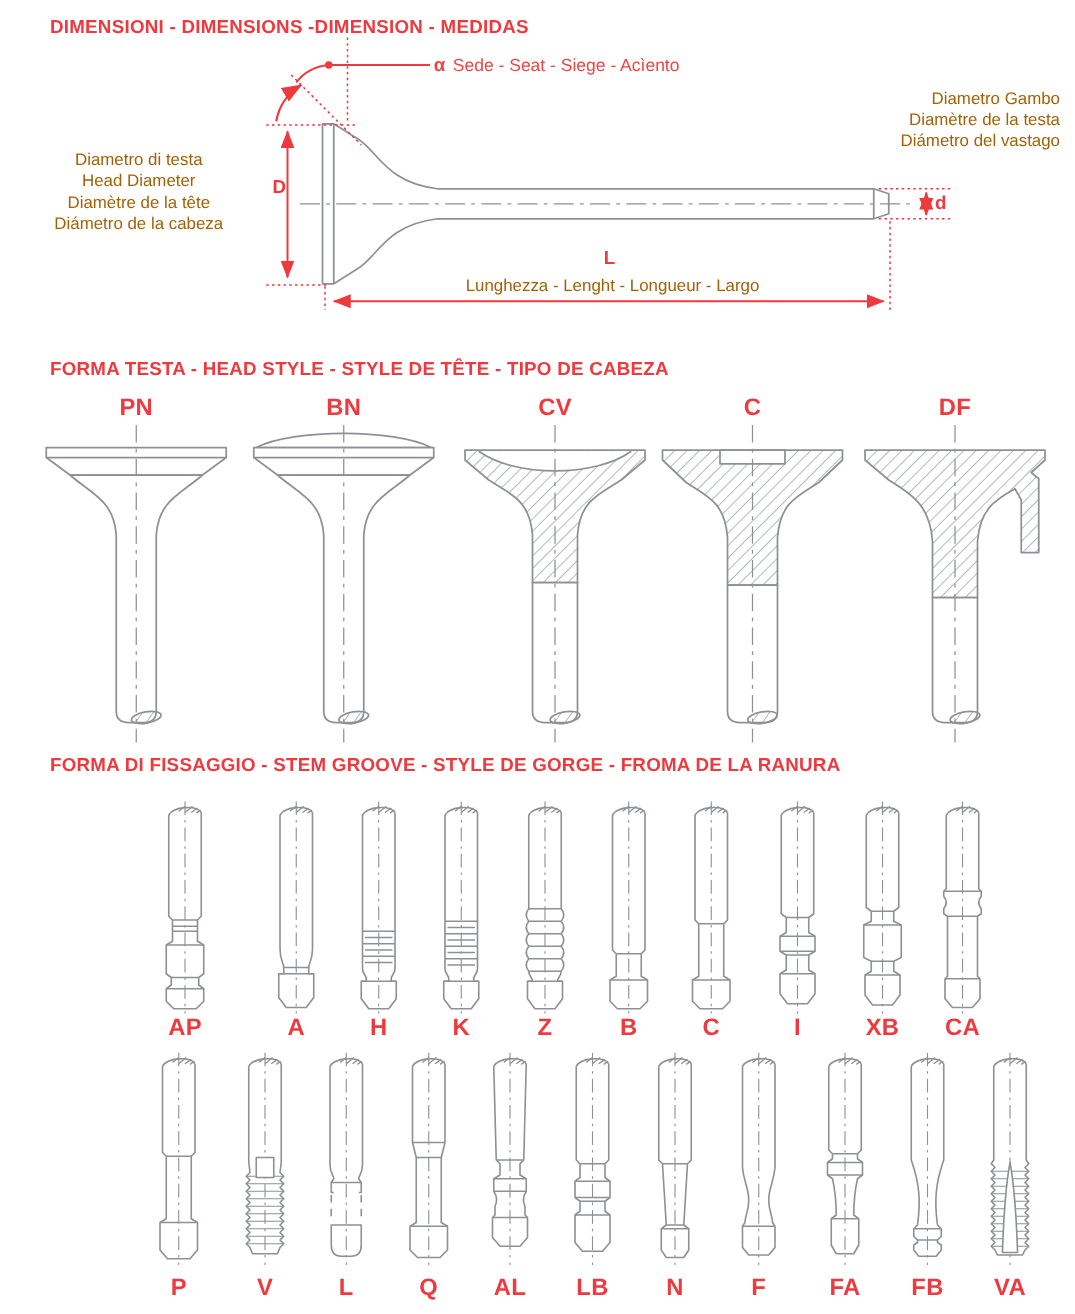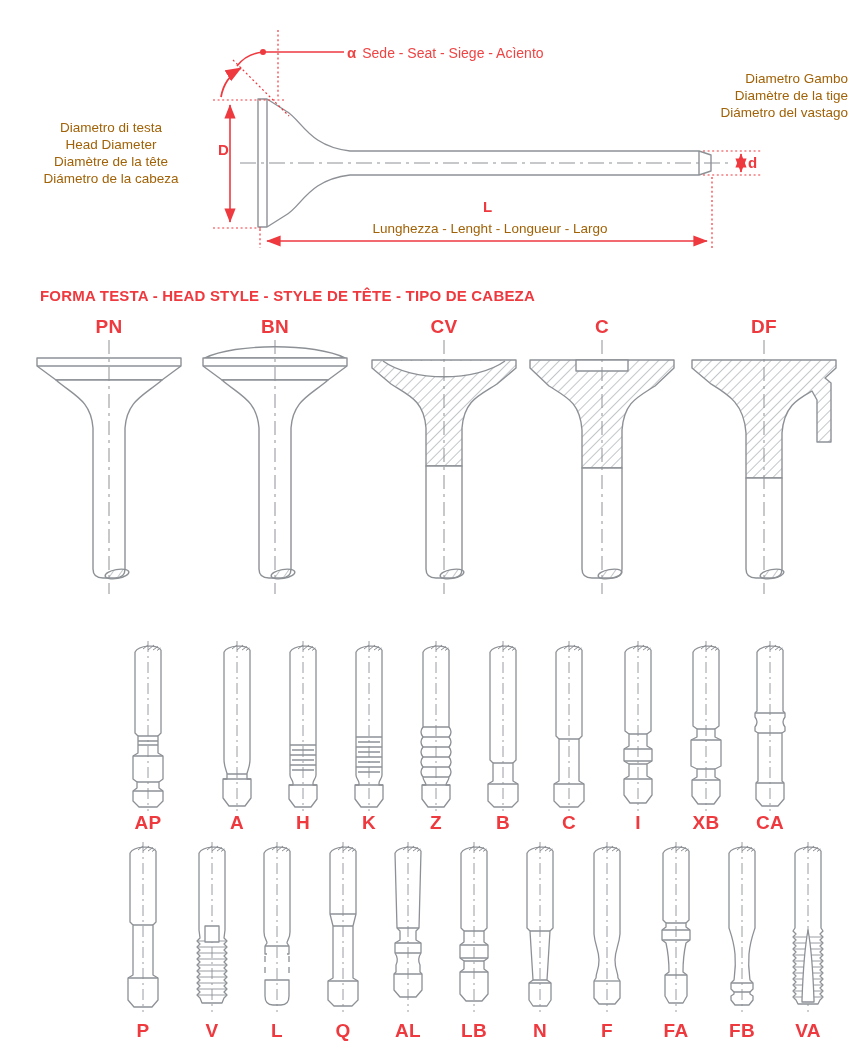--- a/index.html
+++ b/index.html
@@ -27,20 +27,21 @@
       <marker id="arr" markerWidth="10" markerHeight="8" refX="8.5" refY="3.5" orient="auto-start-reverse">
         <path d="M0,0 L9,3.5 L0,7 Z" fill="#EE393F"></path>
       </marker>
       <g id="stemcut" fill="none">
         <path d="M7,11 C11,4 29,3 33,9"></path>
         <path stroke-width="1" d="M15,8 L20,4 M20,9 L26,4 M25,9 L30,5.5 M29,9.5 L32.5,7"></path>
       </g>
     </defs>
   </svg>
 
+  <div class="abs title" style="left:40px;top:13px">DIMENSIONI - DIMENSIONS -DIMENSION - MEDIDAS</div>
 
   <svg class="abs" width="860" height="270" style="left:0;top:0">
 
     <g stroke="#8D9196" stroke-width="1.4" fill="none" stroke-linejoin="round">
       <path fill="#fff" d="M258,99 L267,99 L286,111 C302,120 308,146 350,151 L699,151 L711,155 L711,171 L699,175 L350,175 C308,180 302,206 286,215 L267,227 L258,227 Z"></path>
       <line x1="267" y1="99" x2="267" y2="227"></line>
       <line x1="699" y1="151" x2="699" y2="175"></line>
       <line x1="240" y1="163" x2="732" y2="163" stroke-width="1" stroke-dasharray="16,5,3,5"></line>
     </g>
 
@@ -72,21 +73,21 @@
   <div class="abs rbold" style="left:218px;top:141px">D</div>
   <div class="abs rsm" style="left:6px;top:119px;width:210px;text-align:center">
     <div>Diametro di testa</div>
     <div>Head Diameter</div>
     <div>Diamètre de la tête</div>
     <div>Diámetro de la cabeza</div>
   </div>
 
   <div class="abs rsm" style="left:598px;top:70px;width:250px;text-align:right">
     <div>Diametro Gambo</div>
-    <div>Diamètre de la tige</div>
+    <div>Diamètre de la testa</div>
     <div>Diámetro del vastago</div>
   </div>
   <div class="abs rbold" style="left:748px;top:154px">d</div>
 
   <div class="abs rbold" style="left:483px;top:198px">L</div>
   <div class="abs rsm" style="left:280px;top:220px;width:420px;text-align:center">Lunghezza - Lenght - Longueur - Largo</div>
 
   <div class="abs title" style="left:40px;top:287px">FORMA TESTA - HEAD STYLE - STYLE DE TÊTE - TIPO DE CABEZA</div>
 
   <div class="abs figlabel" style="left:79px;top:316px;width:60px">PN</div>
@@ -139,20 +140,21 @@
 
   <svg class="abs" width="160" height="260" viewBox="0 0 160 260" style="left:684px;top:338px">
     <g stroke="#8D9196" stroke-width="1.4" fill="none" stroke-linejoin="round">
       <path fill="url(#hatch)" d="M8,22 H152 V30 L141,40 L147,45 V104 H133 V62 L128,53 C114,61 100,68 98,95 V140 H62 V95 C60,66 45,57 27,46 L8,30 Z"></path>
       <path fill="#fff" d="M62,140 H98 V231 Q98,240 88,240 H72 Q62,240 62,231 Z"></path>
       <ellipse cx="88" cy="236" rx="12" ry="4.5" fill="url(#hatch)" transform="rotate(-10 88 236)"></ellipse>
       <line x1="80" y1="2" x2="80" y2="256" stroke-width="1" stroke-dasharray="14,5,3,5"></line>
     </g>
   </svg>
 
+  <div class="abs title" style="left:40px;top:604px">FORMA DI FISSAGGIO - STEM GROOVE - STYLE DE GORGE - FROMA DE LA RANURA</div>
 
   <svg class="abs" width="40" height="170" viewBox="0 0 40 170" style="left:128px;top:641px">
     <g stroke="#8D9196" stroke-width="1.3" fill="none" stroke-linejoin="round">
       <line x1="20" y1="0" x2="20" y2="170" stroke-width="0.9" stroke-dasharray="11,4,2,4"></line>
       <path d="M7,11 V92 L10,95 V112 L5,115 V138 L9,141 V147 L5,150 V160 L11,166 H29 L35,160 V150 L31,147 V141 L35,138 V115 L30,112 V95 L33,92 V9"></path>
       <path d="M10,95 H30 M10,100 H30 M10,104 H30 M5,115 H35 M9,141 H31 M5,150 H35"></path>
       <use href="#stemcut"></use>
     </g>
   </svg>
   <svg class="abs" width="40" height="170" viewBox="0 0 40 170" style="left:217px;top:641px">

